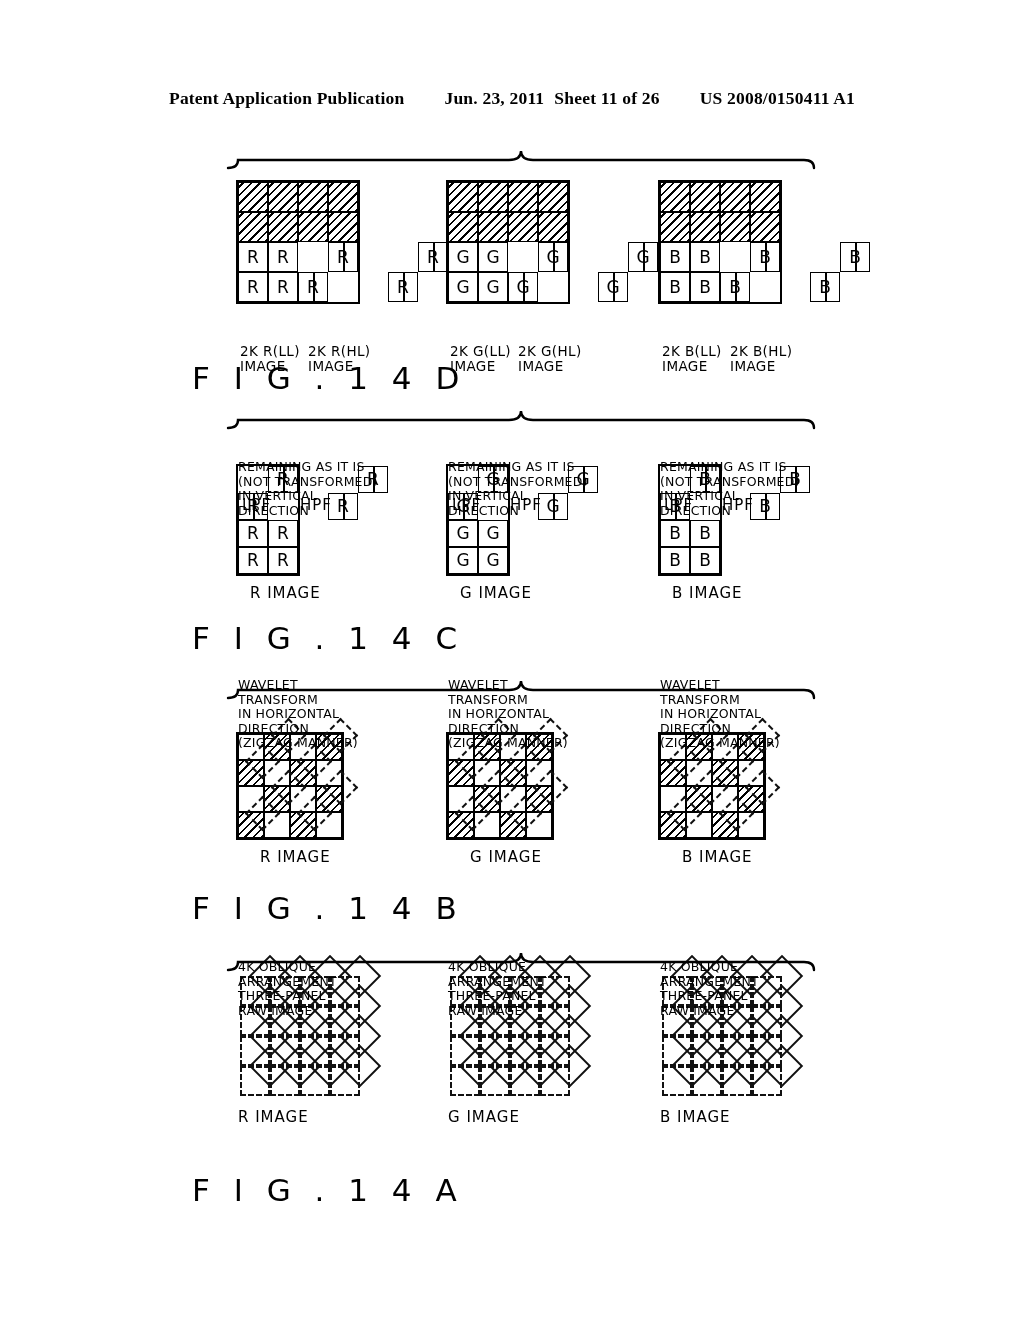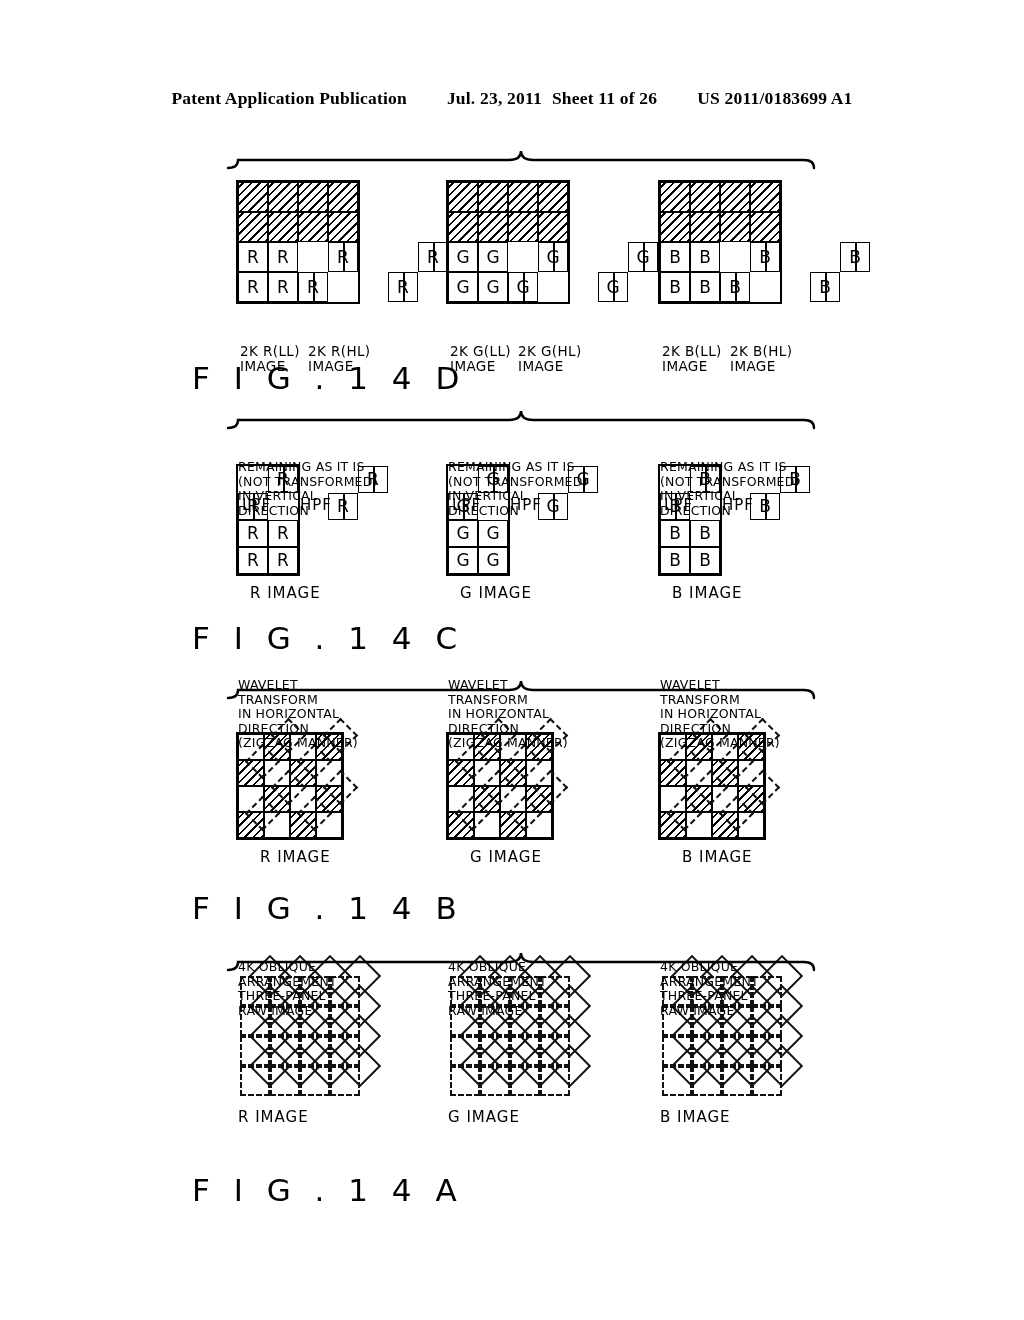--- a/index.html
+++ b/index.html
@@ -86,23 +86,23 @@
   }
 
   
   .brace{position:absolute;}
 </style>
 </head>
 <body>
 
 <div id="pub-header">
   <span class="h-left">Patent Application Publication</span>
-  <span class="h-mid">Jul. 23, 2011</span>
+  <span class="h-mid">Jun. 23, 2011</span>
   <span class="h-mid2">Sheet 11 of 26</span>
-  <span class="h-right">US 2011/0183699 A1</span>
+  <span class="h-right">US 2008/0150411 A1</span>
 </div>
 
 <div id="stage">
     <div class="panel" style="left: 48px;">
       <div class="panel-title" style="left: 0px; top: 0px; transform: rotate(90deg); transform-origin: 0px 0px;">F I G . 1 4 A</div>
       <div class="grp" style="left: 0px; top: 40px; width: 260px; height: 200px;">
         <div class="lbl" style="left: 62px; top: 6px; transform: rotate(90deg); transform-origin: 0px 0px; font-size: 15px; line-height: 15px; letter-spacing: 1px;">
           <div>R IMAGE</div>
         </div>
         <div class="oblq" style="left: 72px; top: 4px; width: 126px; height: 126px;">

